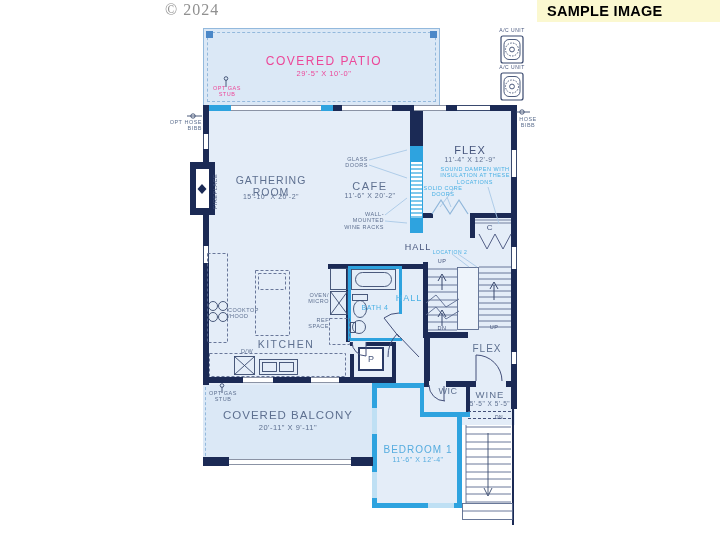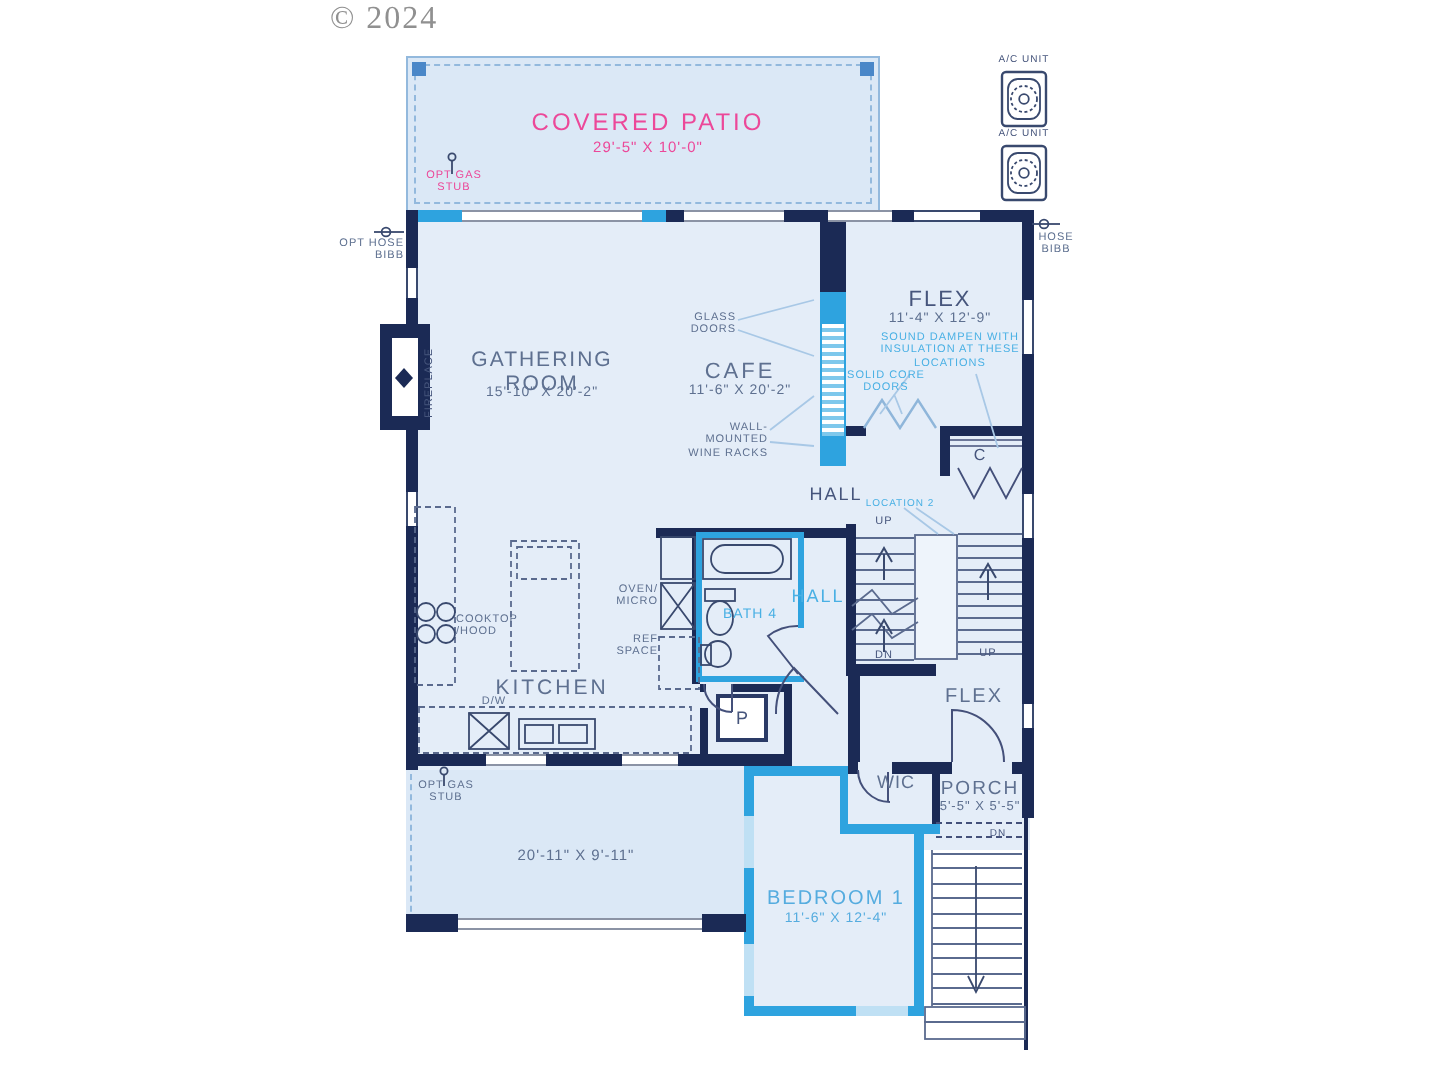--- a/index.html
+++ b/index.html
@@ -39,20 +39,23 @@
   .banner span{font-weight:bold;font-size:14.5px;color:#000;padding-left:10px;letter-spacing:.3px}
   .copyright{position:absolute;left:165px;top:1px;font-family:"Liberation Serif",serif;
              font-size:16px;color:#909090;letter-spacing:1px;z-index:7}
 </style>
 </head>
 <body>
 
 <div class="canvas">
 
   <div class="copyright">© 2024</div>
+  <div class="banner">
+    <span>SAMPLE IMAGE</span>
+  </div>
 
   <div class="lbl navyl" style="left:494px;top:28px;width:36px;font-size:5px">A/C UNIT</div>
   <div class="lbl navyl" style="left:494px;top:65px;width:36px;font-size:5px">A/C UNIT</div>
 
   <div class="patio" style="left:203px;top:28px;width:237px;height:78px"></div>
   <div class="corner" style="left:206px;top:31px;width:7px;height:7px"></div>
   <div class="corner" style="left:430px;top:31px;width:7px;height:7px"></div>
   <div class="fill" style="left:203px;top:108px;width:314px;height:277px"></div>
   <div class="fill" style="left:424px;top:385px;width:91px;height:40px"></div>
   <div class="fill" style="left:375px;top:385px;width:84px;height:122px"></div>
@@ -253,39 +256,40 @@
 LOCATIONS</div>
   <div class="lbl cyanl" style="left:422px;top:185px;width:42px;font-size:5.5px">SOLID CORE
 DOORS</div>
 
   <div class="lbl navyl" style="left:398px;top:242px;width:40px;font-size:9px;letter-spacing:1px">HALL</div>
   <div class="lbl cyanl" style="left:427px;top:250px;width:46px;font-size:5px">LOCATION 2</div>
   <div class="lbl cyanl" style="left:389px;top:293px;width:40px;font-size:9px;letter-spacing:1px">HALL</div>
   <div class="lbl cyanl" style="left:352px;top:304px;width:46px;font-size:7px">BATH 4</div>
   <div class="lbl navyl" style="left:481px;top:223px;width:18px;font-size:8px">C</div>
 
-  <div class="lbl" style="left:236px;top:338px;width:80px;font-size:10.5px;letter-spacing:1.5px">KITCHEN</div>
+  <div class="lbl" style="left:246px;top:338px;width:80px;font-size:10.5px;letter-spacing:1.5px">KITCHEN</div>
   <div class="lbl tl" style="left:228px;top:307px;width:36px;font-size:5.5px">COOKTOP
 /HOOD</div>
   <div class="lbl tr" style="left:304px;top:292px;width:25px;font-size:5.5px">OVEN/
 MICRO</div>
   <div class="lbl tr" style="left:304px;top:317px;width:25px;font-size:5.5px">REF
 SPACE</div>
   <div class="lbl" style="left:236px;top:348px;width:22px;font-size:5.5px">D/W</div>
 
   <div class="lbl navyl" style="left:431px;top:258px;width:22px;font-size:5.5px">UP</div>
   <div class="lbl navyl" style="left:431px;top:325px;width:22px;font-size:5.5px">DN</div>
   <div class="lbl navyl" style="left:483px;top:324px;width:22px;font-size:5.5px">UP</div>
 
   <div class="lbl" style="left:462px;top:343px;width:50px;font-size:10px;letter-spacing:1px">FLEX</div>
   <div class="lbl" style="left:431px;top:386px;width:34px;font-size:9px">WIC</div>
-  <div class="lbl" style="left:466px;top:389px;width:48px;font-size:9.5px;letter-spacing:1px">PORCH</div>
+  <div class="lbl" style="left:466px;top:389px;width:48px;font-size:9.5px;letter-spacing:1px">WINE</div>
   <div class="lbl" style="left:466px;top:400px;width:48px;font-size:6.5px">5'-5" X 5'-5"</div>
   <div class="lbl navyl" style="left:489px;top:415px;width:20px;font-size:5px">DN</div>
 
+  <div class="lbl" style="left:205px;top:409px;width:166px;font-size:11.5px;letter-spacing:1px">COVERED BALCONY</div>
   <div class="lbl" style="left:205px;top:424px;width:166px;font-size:7.5px">20'-11" X 9'-11"</div>
   <div class="lbl" style="left:201px;top:390px;width:44px;font-size:5.5px">OPT GAS
 STUB</div>
 
   <div class="lbl bedl" style="left:377px;top:444px;width:82px;font-size:10px;letter-spacing:1px">BEDROOM 1</div>
   <div class="lbl bedl" style="left:377px;top:456px;width:82px;font-size:7px">11'-6" X 12'-4"</div>
 
   <div class="lbl tr" style="left:158px;top:119px;width:44px;font-size:5.5px">OPT HOSE
 BIBB</div>
   <div class="lbl" style="left:514px;top:116px;width:28px;font-size:5.5px">HOSE

